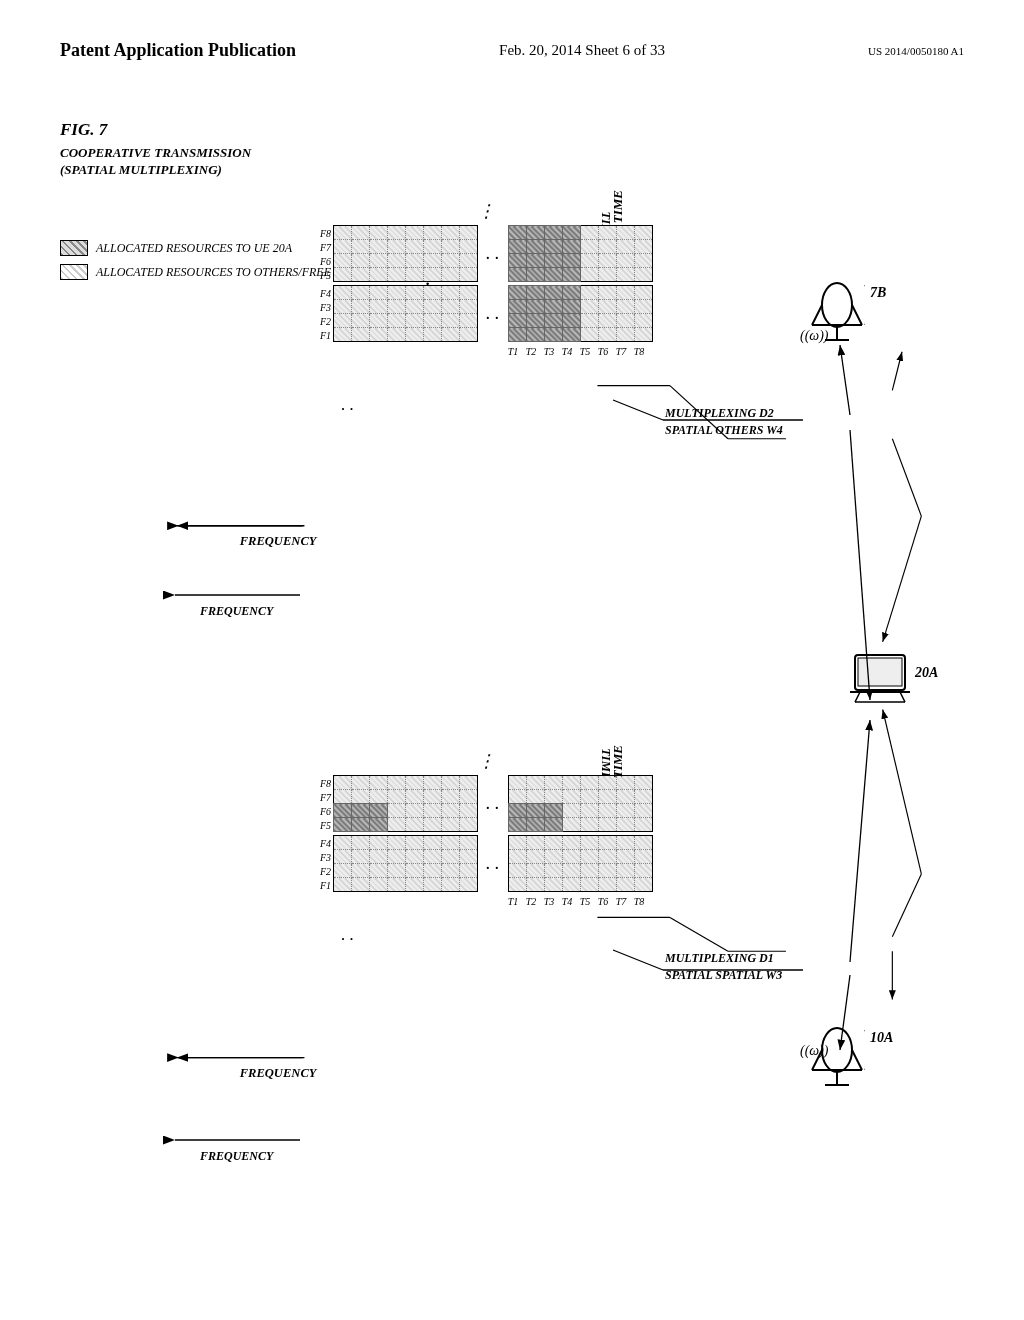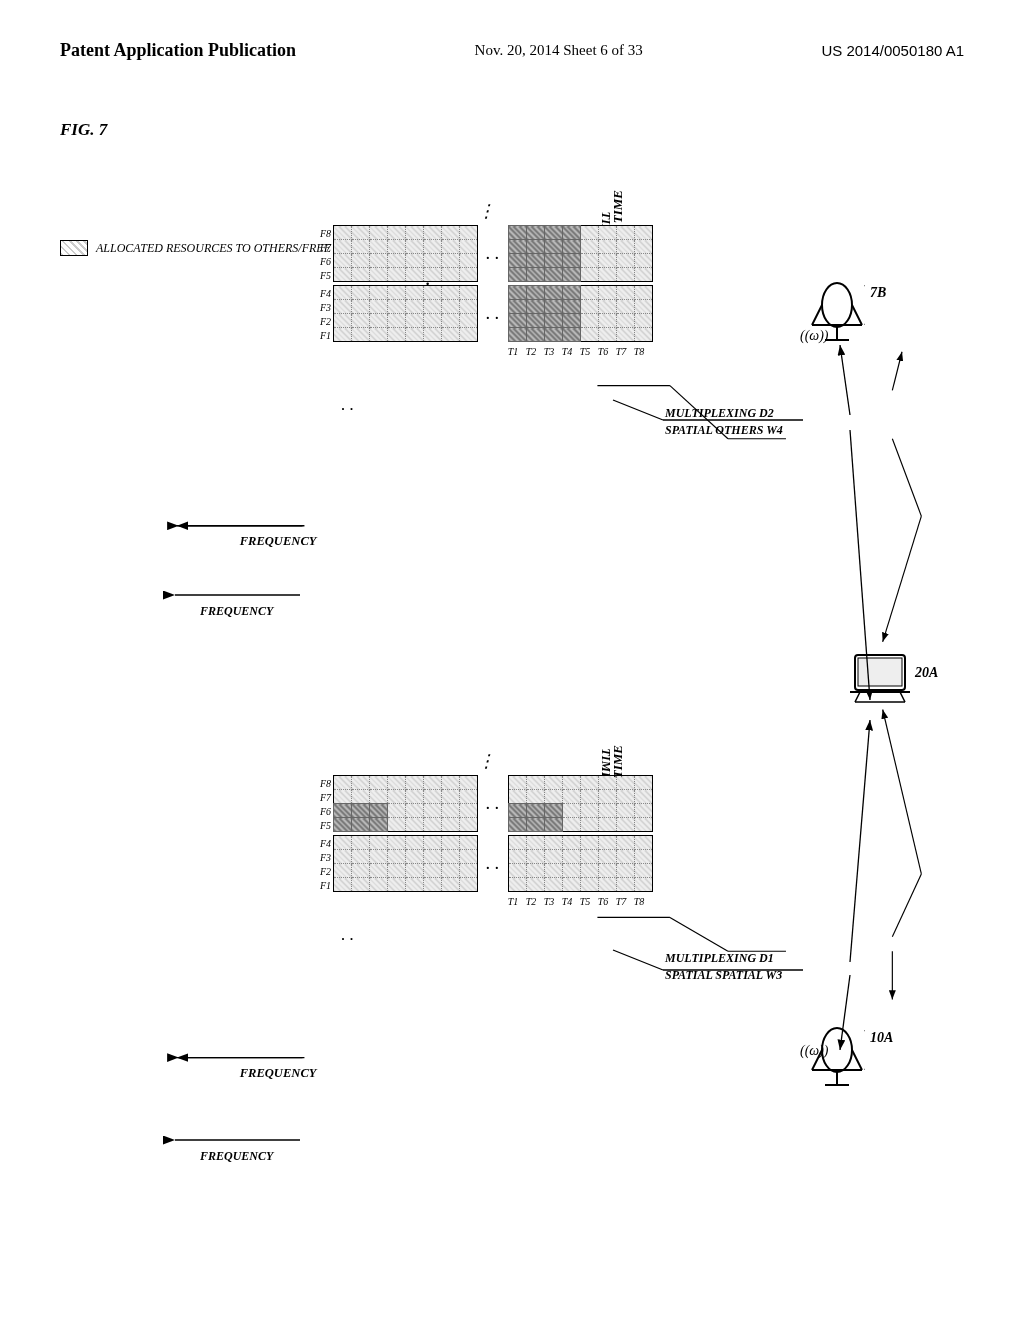--- a/index.html
+++ b/index.html
@@ -32,22 +32,22 @@
     .header-left {
       font-size: 18px;
       font-weight: bold;
       font-family: 'Times New Roman', serif;
     }
     .header-center {
       font-size: 15px;
       font-family: 'Times New Roman', serif;
     }
     .header-right {
-      font-size: 15px;
-      font-family: Liberation Sans, sans-serif;
+      font-size: 11px;
+      font-family: Liberation Serif, serif;
     }
 
     
     .diagram-area {
       position: absolute;
       top: 110px;
       left: 50px;
       right: 30px;
       bottom: 40px;
       font-style: italic;
@@ -150,29 +150,37 @@
     }
 
   </style>
 </head>
 <body>
 
 <div class="page">
 
   <div class="header">
     <div class="header-left">Patent Application Publication</div>
-    <div class="header-center">Nov. 20, 2014   Sheet 6 of 33</div>
+    <div class="header-center">Feb. 20, 2014   Sheet 6 of 33</div>
     <div class="header-right">US 2014/0050180 A1</div>
   </div>
 
   <div class="diagram-area">
 
     <div class="fig-label">FIG. 7</div>
+    <div class="fig-sublabel">
+      <div>COOPERATIVE TRANSMISSION</div>
+      <div>(SPATIAL MULTIPLEXING)</div>
+    </div>
 
     <div class="legend">
+      <div class="legend-item">
+        <div class="legend-box legend-box-filled"></div>
+        <span class="legend-text">ALLOCATED RESOURCES TO UE 20A</span>
+      </div>
       <div class="legend-item">
         <div class="legend-box legend-box-dotted"></div>
         <span class="legend-text">ALLOCATED RESOURCES TO OTHERS/FREE RESOURCES</span>
       </div>
     </div>
 
     <svg class="diagram-svg" viewBox="0 0 974 1210">
 
       <line x1="260" y1="430" x2="130" y2="430" stroke="#000" stroke-width="1.5" marker-end="url(#arrowhead)"></line>
       <text x="195" y="450" font-size="13" font-weight="bold" font-family="Times New Roman">FREQUENCY</text>

